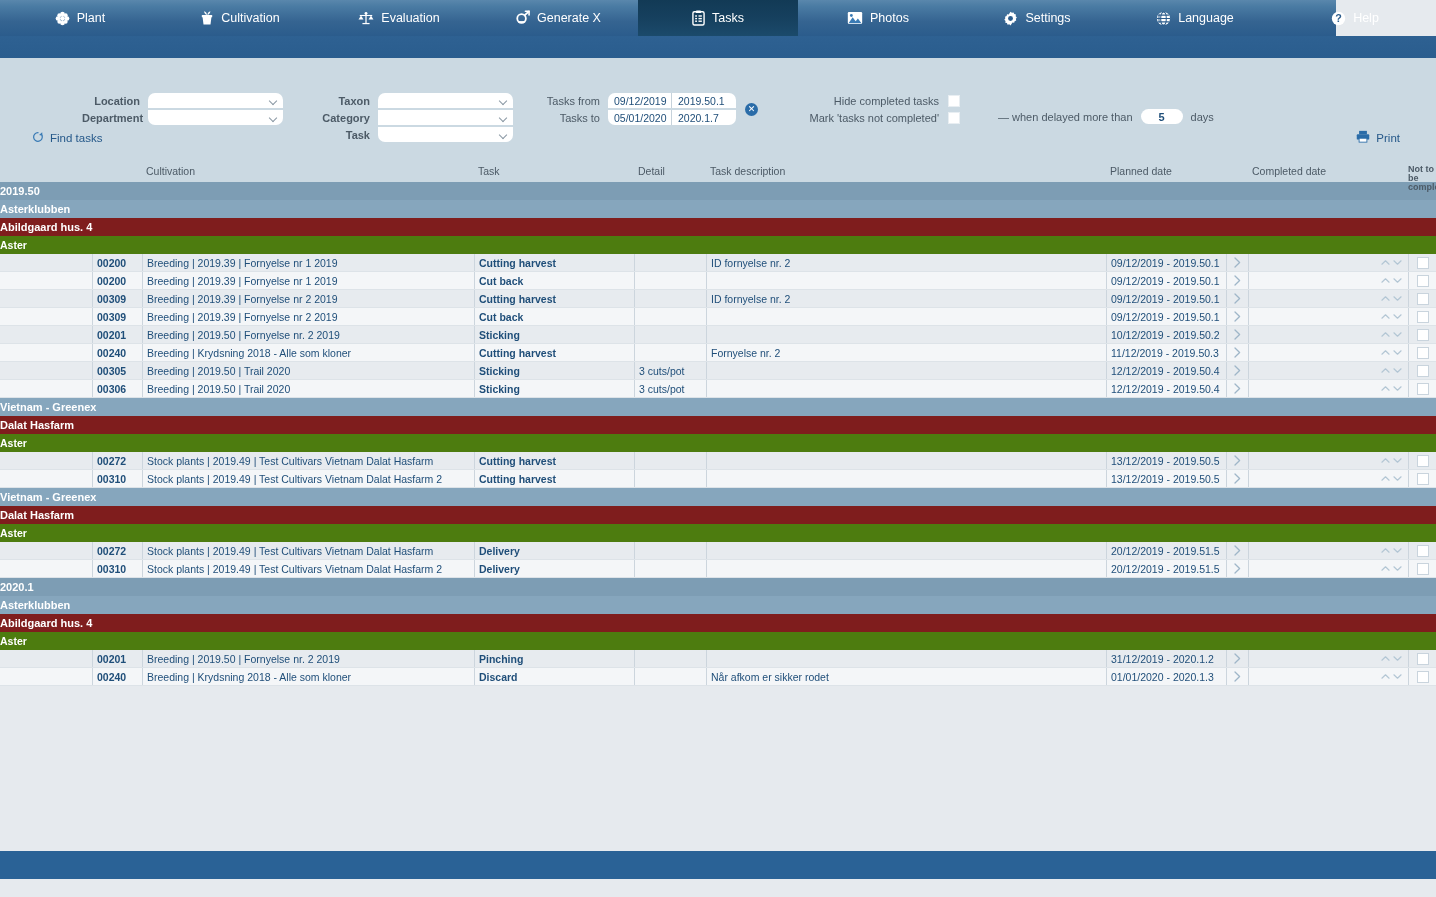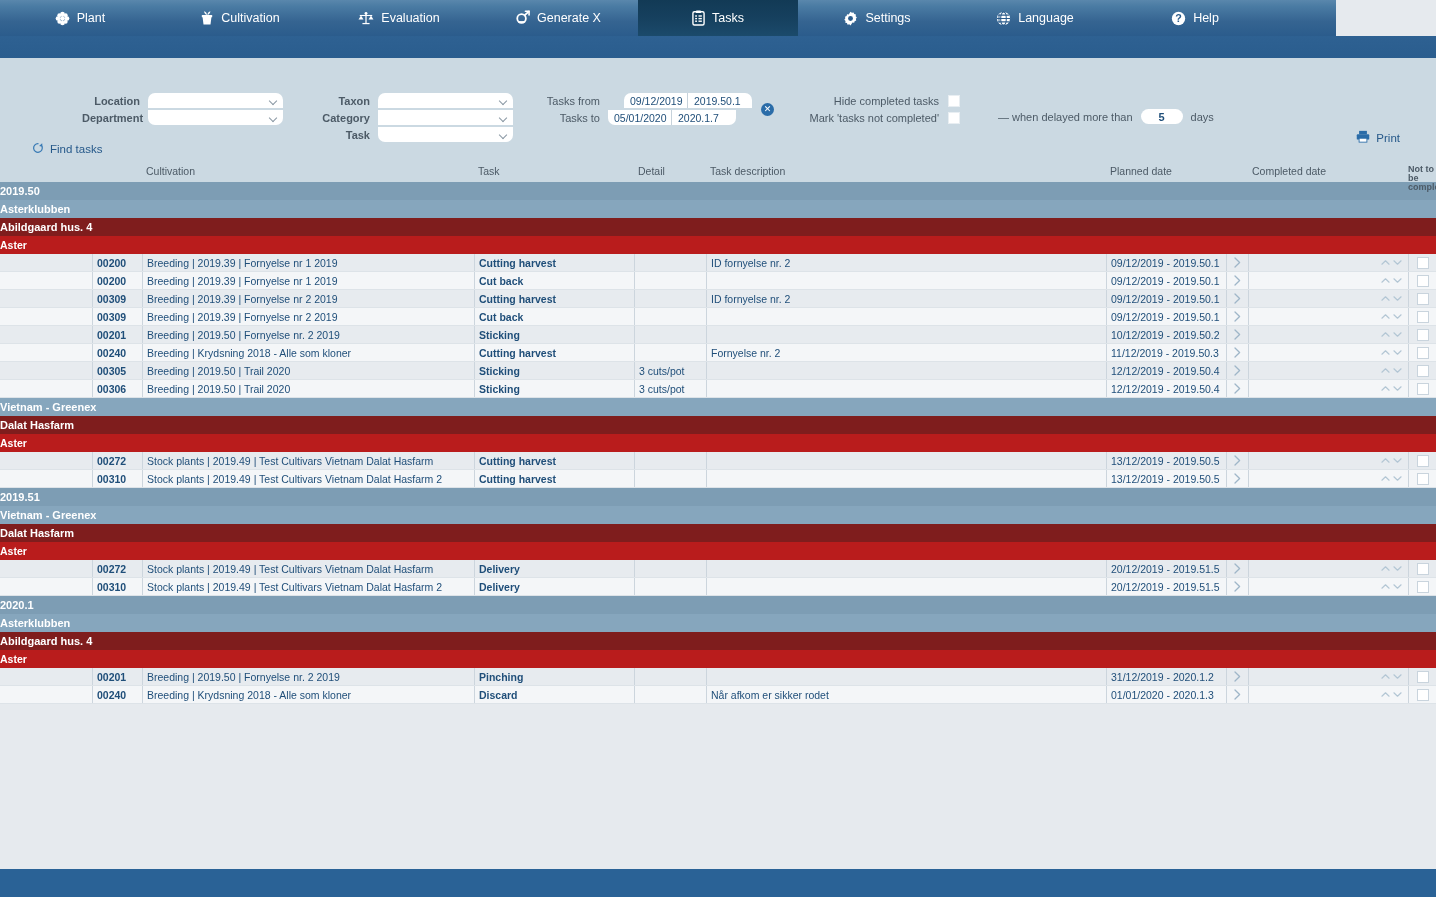--- a/index.html
+++ b/index.html
@@ -45,21 +45,21 @@
   }
 
   
   .filterpanel {
     position:relative;
     height:104px;
     width:1436px;
     background:#cbd9e2;
   }
   .findtasks {
-    position:absolute; left:32px; top:84px;
+    position:absolute; left:32px; top:73px;
     display:flex; align-items:center; gap:6px;
     font-size:11.5px; color:#26598a; font-weight:normal;
   }
   .printbtn {
     position:absolute; right:36px; top:72px;
     display:flex; align-items:center; gap:6px;
     font-size:11.5px; color:#26598a;
   }
   .lbl { font-size:11px; color:#4c5a66; text-align:right; }
 
@@ -82,21 +82,21 @@
     border-bottom:1.3px solid #8a98a4;
     transform:rotate(-45deg);
   }
 
   .daterow { display:flex; align-items:center; gap:8px; height:17px; }
   .daterow .lbl { width:54px; }
   .datebox {
     display:flex; height:15px; background:#ffffff;
     font-size:10.5px; color:#1f4e79;
   }
-  .datebox.first { border-radius:7px 7px 0 0;margin-left:16px; }
+  .datebox.first { border-radius:7px 7px 0 0; }
   .datebox.last  { border-radius:0 0 7px 7px; }
   .datebox .c1 { width:64px; display:flex; align-items:center; padding-left:6px; border-right:1px solid #c6d2db; }
   .datebox .c2 { width:64px; display:flex; align-items:center; padding-left:6px; }
 
   .clearbtn {
     width:13px; height:13px; border-radius:50%;
     background:#2a6ca8; color:#fff;
     display:flex; align-items:center; justify-content:center;
     font-size:9px; line-height:1;
   }
@@ -138,21 +138,21 @@
   .grouprow {
     display:flex; align-items:center;
     height:18px;
     color:#ffffff;
     font-weight:bold;
     font-size:11px;
   }
   .g0 { background:#7d9db4; }
   .g1 { background:#86a6bd; }
   .g2 { background:#7f1d1d; }
-  .g3 { background:#b91c1c; font-weight:bold; font-size:10.5px; }
+  .g3 { background:#4d7c0f; font-weight:bold; font-size:10.5px; }
 
   .datarow {
     display:flex; align-items:stretch; height:18px;
     font-size:10.5px; color:#1f4e79;
     border-bottom:1px solid #dde3e8;
   }
   .datarow.odd  { background:#e7ebef; }
   .datarow.even { background:#f4f6f8; }
   .datarow > div { display:flex; align-items:center; }
   .datarow .cell { padding-left:4px; overflow:hidden; white-space:nowrap; }
@@ -231,20 +231,30 @@
           <rect x="3.4" y="5.6" width="2" height="1.5" fill="#fff"></rect>
           <rect x="7" y="5.6" width="3.6" height="1.5" fill="#fff"></rect>
           <rect x="3.4" y="8.4" width="2" height="1.5" fill="#fff"></rect>
           <rect x="7" y="8.4" width="3.6" height="1.5" fill="#fff"></rect>
           <rect x="3.4" y="11.2" width="2" height="1.5" fill="#fff"></rect>
           <rect x="7" y="11.2" width="3.6" height="1.5" fill="#fff"></rect>
         </svg>
       </span>
       <span>Tasks</span>
     </div>
+    <div class="navitem" style="width: 160px;">
+      <span class="nico">
+        <svg width="16" height="14" viewBox="0 0 17 15">
+          <rect x="0.8" y="1.2" width="15.4" height="12.6" rx="1.2" fill="#fff"></rect>
+          <circle cx="4.6" cy="4.8" r="1.5" fill="#3a7bb5"></circle>
+          <path d="M1.6 13 L6 6.8 L9.2 11 L11.6 8 L15.4 13 Z" fill="#3a7bb5"></path>
+        </svg>
+      </span>
+      <span>Photos</span>
+    </div>
     <div class="navitem" style="width: 158px;">
       <span class="nico">
         <svg width="15" height="15" viewBox="0 0 16 16">
           <path d="M8 0.8l1.5 1.1 1.8-.4.7 1.7 1.8.5-.3 1.8 1.3 1.3-1.1 1.5.4 1.8-1.7.7-.5 1.8-1.8-.3L8 15.4 6.7 14.2l-1.8.4-.7-1.7-1.8-.5.3-1.8L1.4 9.3 2.5 7.8 2.1 6l1.7-.7.5-1.8 1.8.3z" fill="#fff"></path>
           <circle cx="8" cy="8" r="2.6" fill="#2b5c8c"></circle>
         </svg>
       </span>
       <span>Settings</span>
     </div>
     <div class="navitem" style="width: 158px;">
@@ -663,23 +673,20 @@
             <path d="M1 5.4 L5 1.6 L9 5.4" fill="none" stroke="#b3c6d4" stroke-width="1.3" stroke-linecap="round" stroke-linejoin="round"></path>
           </svg>
           <svg width="9" height="7" viewBox="0 0 10 7">
             <path d="M1 1.6 L5 5.4 L9 1.6" fill="none" stroke="#b3c6d4" stroke-width="1.3" stroke-linecap="round" stroke-linejoin="round"></path>
           </svg>
         </div>
         <div class="c-nbc nbccell sep-l">
           <div class="nbcbox"></div>
         </div>
       </div>
-      <div class="grouprow g0">
-        <span>2019.51</span>
-      </div>
       <div class="grouprow g1">
         <span>Vietnam - Greenex</span>
       </div>
       <div class="grouprow g2">
         <span>Dalat Hasfarm</span>
       </div>
       <div class="grouprow g3">
         <span>Aster</span>
       </div>
       <div class="datarow odd">

